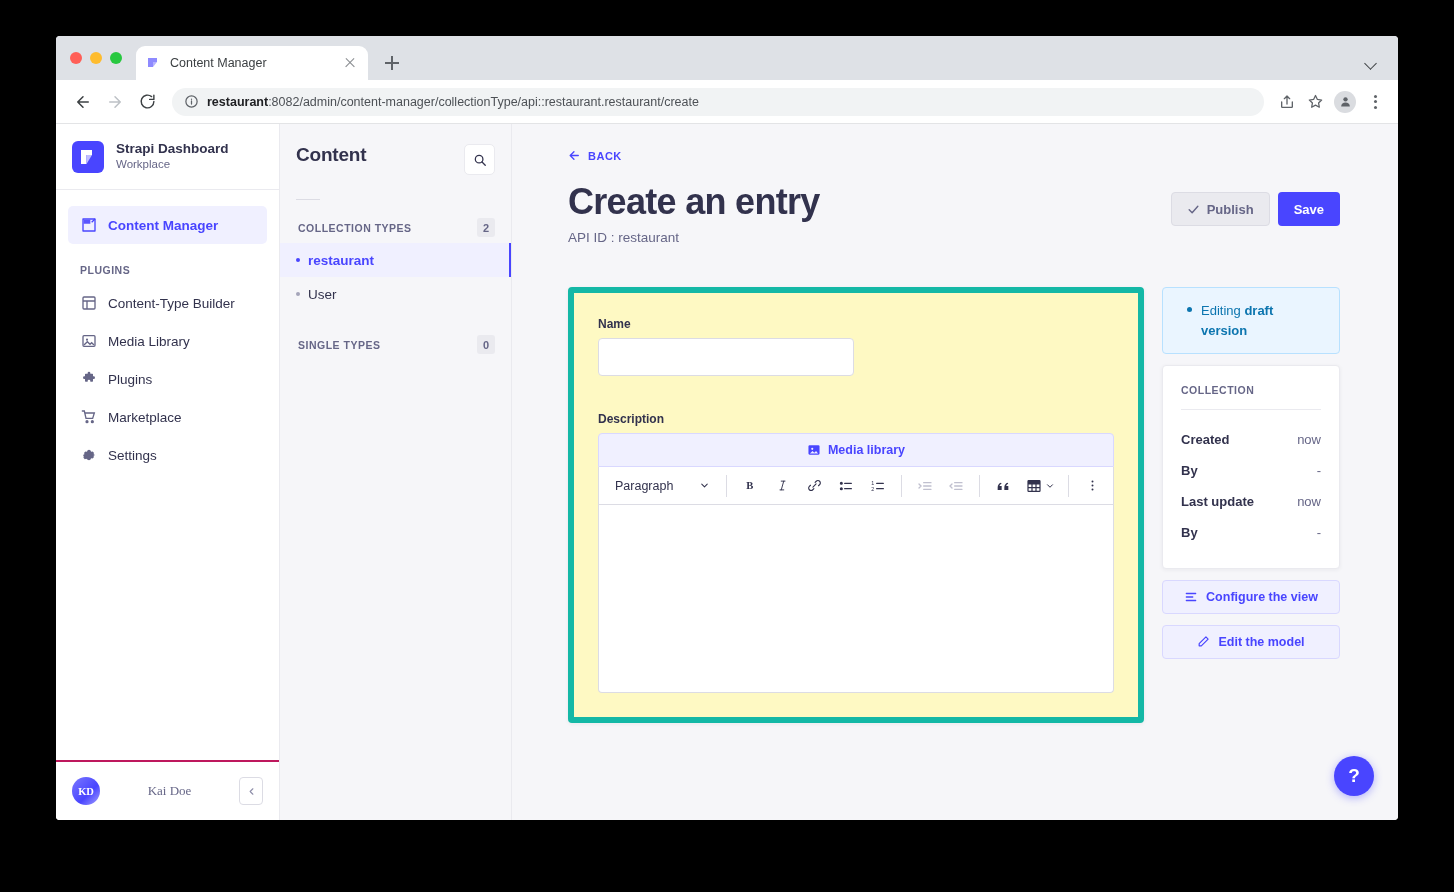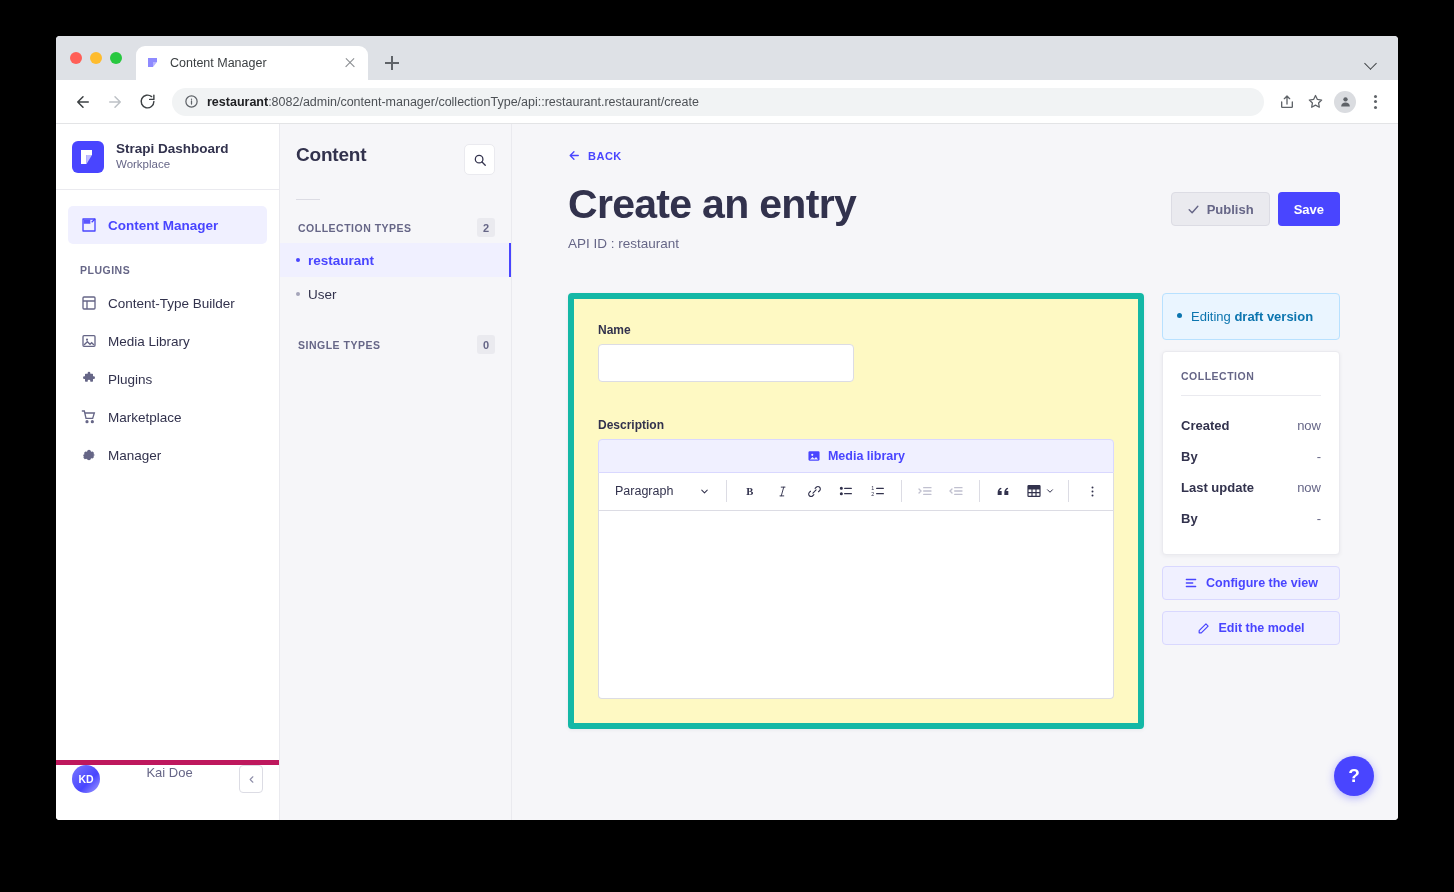--- a/index.html
+++ b/index.html
@@ -126,22 +126,22 @@
     height: 38px; padding: 0 12px; border-radius: 5px;
     font-size: 13.5px; color: #32324d; cursor: pointer;
   }
   .nav-item.active { background: #f0f0ff; color: #4945ff; font-weight: 700; }
   .nav-item .nav-ico { width: 17px; height: 17px; flex: 0 0 17px; display:flex; align-items:center; justify-content:center; }
   .nav-section {
     font-size: 10.5px; font-weight: 700; letter-spacing: .5px;
     color: #666687; padding: 20px 12px 8px;
   }
   .nav-foot {
-    height: 60px; border-top: 5px solid #be185d;
-    display: flex; gap: 10px; padding: 0 16px;
+    height: 60px; border-top: 2px solid #be185d;
+    display: flex; align-items: center; gap: 10px; padding: 0 16px; font-family: Liberation Serif, serif;
   }
   .nav-avatar {
     width: 28px; height: 28px; border-radius: 50%; flex: 0 0 28px;
     background: linear-gradient(135deg,#7b79ff 0%,#4945ff 60%,#a5a2ff 100%);
     color: #fff; font-size: 10.5px; font-weight: 700;
     display: flex; align-items: center; justify-content: center;
   }
   .nav-user { flex: 1; font-size: 13px; color: #666687; text-align: center; }
   .collapse-btn {
     width: 24px; height: 28px; border: 1px solid #dcdce4; border-radius: 4px;
@@ -191,21 +191,21 @@
 
   
   .main { flex: 1; position: relative; overflow: hidden; }
   .main-inner { padding: 24px 58px 0 56px; }
   .back-link {
     display: inline-flex; align-items: center; gap: 7px;
     font-size: 11px; font-weight: 700; letter-spacing: .5px;
     color: #4945ff; cursor: pointer;
   }
   .title-row { display: flex; align-items: flex-start; justify-content: space-between; margin-top: 16px; }
-  .page-title { font-size: 41px; font-weight: 700; color: #32324d; letter-spacing: -.7px; line-height: 1.12; }
+  .page-title { font-size: 36px; font-weight: 700; color: #32324d; letter-spacing: -.7px; line-height: 1.12; }
   .page-sub { font-size: 13.5px; color: #666687; margin-top: 8px; }
   .actions { display: flex; gap: 8px; padding-top: 10px; }
   .btn {
     height: 34px; padding: 0 15px; border-radius: 4px;
     display: inline-flex; align-items: center; gap: 7px;
     font-size: 13px; font-weight: 700; cursor: pointer; border: 1px solid transparent;
     white-space: nowrap;
   }
   .btn-publish { background: #eaeaef; color: #666687; border-color: #dcdce4; }
   .btn-save { background: #4945ff; color: #ffffff; }
@@ -252,21 +252,21 @@
   .tb-btn.w-wide { width: 40px; gap: 3px; }
   .editor-body {
     height: 188px; background: #ffffff;
     border: 1px solid #dcdce4; border-top: none;
     border-radius: 0 0 4px 4px; cursor: text;
   }
 
   .side-col { width: 182px; display: flex; flex-direction: column; gap: 11px; }
   .draft-box {
     background: #eaf5ff; border: 1px solid #b8e1ff; border-radius: 4px;
-    padding: 13px 14px; display: flex; gap: 9px; align-items: flex-start;
+    padding: 13px 24px; display: flex; gap: 9px; align-items: flex-start;
   }
   .draft-dot { width: 5px; height: 5px; border-radius: 50%; background: #0c75af; margin-top: 6px; flex: 0 0 5px; }
   .draft-text { font-size: 13px; color: #0c75af; line-height: 1.48; }
   .draft-text b { font-weight: 700; }
 
   .info-card {
     background: #ffffff; border: 1px solid #eaeaef; border-radius: 4px;
     padding: 18px 18px 20px; box-shadow: 0 1px 4px rgba(33,33,52,0.06);
   }
   .info-title { font-size: 10.5px; font-weight: 700; letter-spacing: .5px; color: #666687; }
@@ -433,21 +433,21 @@
               </svg>
           </span>
           <span>Marketplace</span>
         </div>
         <div class="nav-item">
           <span class="nav-ico">
             <svg width="16" height="16" viewBox="0 0 24 24" fill="#666687">
                 <path d="M12 8.5a3.5 3.5 0 1 0 0 7 3.5 3.5 0 0 0 0-7zm9 3.5l-2-1.1.4-2.2-2-2-2.2.4L14 5l-2-1-2 1-1.1 2.1-2.2-.4-2 2 .4 2.2L3 12l1.1 2-.4 2.2 2 2 2.2-.4L10 19l2 1 2-1 1.1-2.1 2.2.4 2-2-.4-2.2L21 12z"></path>
               </svg>
           </span>
-          <span>Manager</span>
+          <span>Settings</span>
         </div>
       </div>
 
       <div class="nav-foot">
         <div class="nav-avatar">KD</div>
         <div class="nav-user">Kai Doe</div>
         <div class="collapse-btn">
           <svg width="11" height="11" viewBox="0 0 24 24" fill="none" stroke="currentColor" stroke-width="2.4" stroke-linecap="round" stroke-linejoin="round">
               <path d="M15 18l-6-6 6-6"></path>
             </svg>

